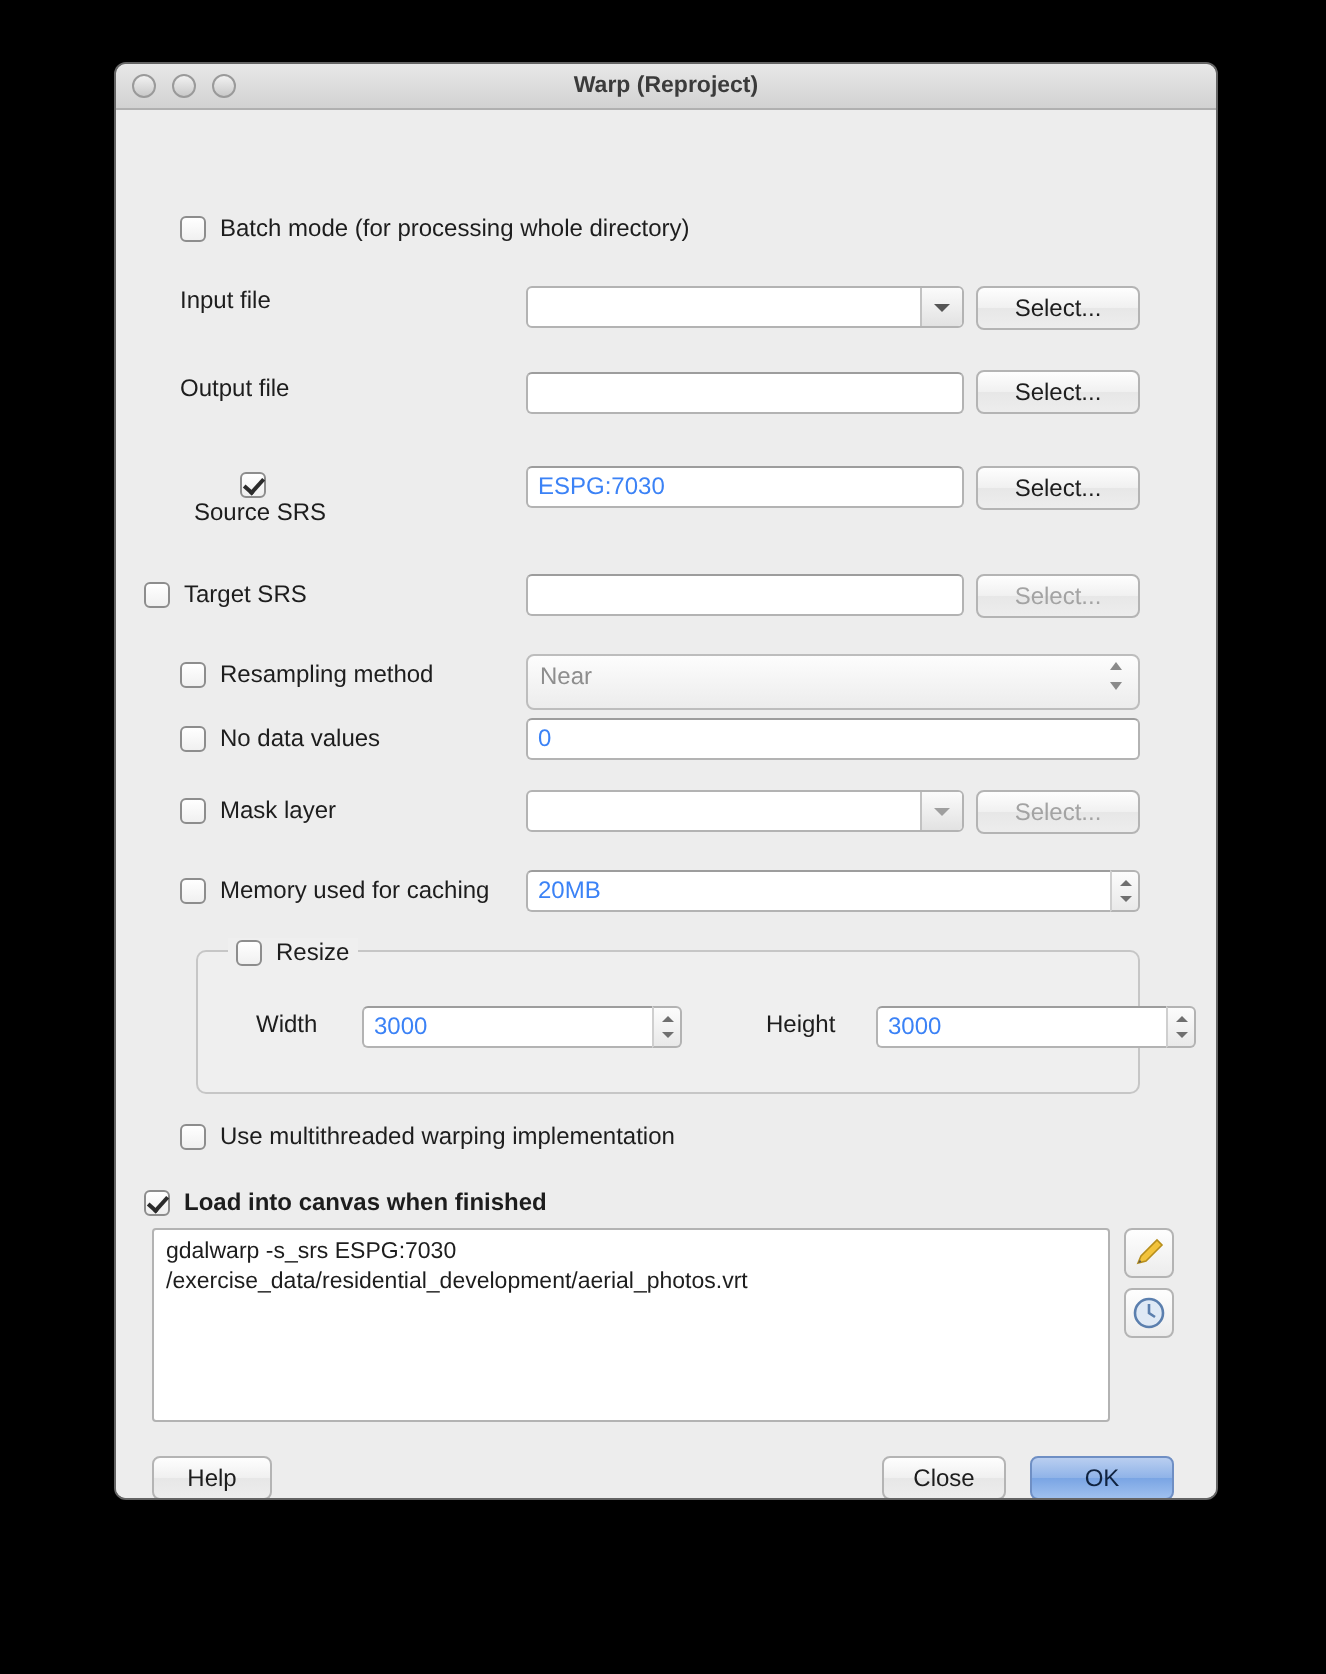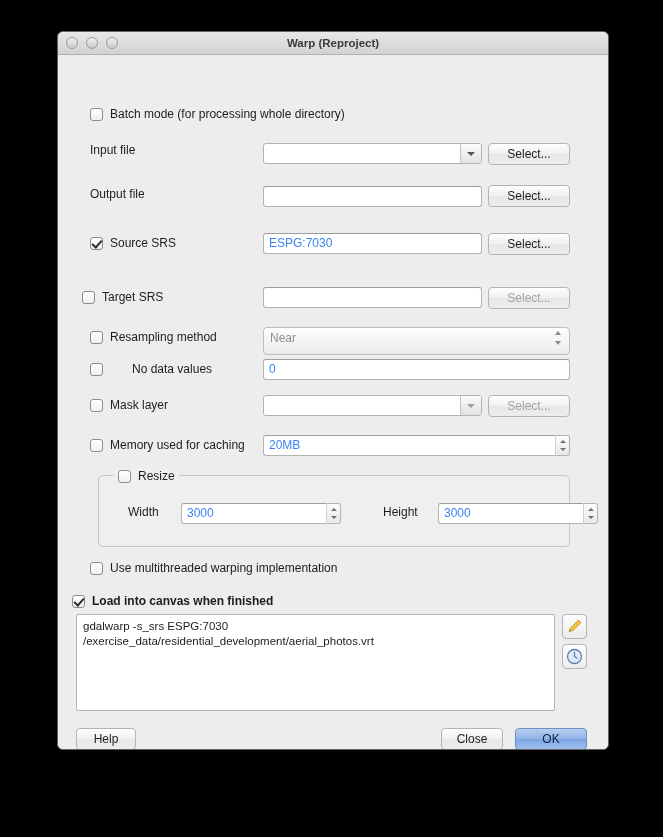--- a/index.html
+++ b/index.html
@@ -312,44 +312,44 @@
       <span class="arrowbtn"></span>
     </div>
     <div class="btn" style="position:absolute; left:430px; top:88px; width:82px;">Select...</div>
 
     <div class="row" style="left:32px; top:132px;">
       <label class="txt">Output file</label>
     </div>
     <div class="input" style="position:absolute; left:205px; top:131px; width:219px;"></div>
     <div class="btn" style="position:absolute; left:430px; top:130px; width:82px;">Select...</div>
 
-    <div class="row" style="left:32px; top:181px;">
+    <div class="row" style="left:32px; top:181px;flex-direction:column;">
       <span class="cb checked"></span>
       <span class="cb-label">Source SRS</span>
     </div>
     <div class="input" style="position:absolute; left:205px; top:178px; width:219px;">ESPG:7030</div>
     <div class="btn" style="position:absolute; left:430px; top:178px; width:82px;">Select...</div>
 
-    <div class="row" style="left:24px; top:235px;align-items:center;">
+    <div class="row" style="left:14px; top:235px;align-items:center;">
       <span class="cb"></span>
       <span class="cb-label">Target SRS</span>
     </div>
     <div class="input disabled" style="position:absolute; left:205px; top:232px; width:219px;"></div>
     <div class="btn disabled" style="position:absolute; left:430px; top:232px; width:82px;">Select...</div>
 
     <div class="row" style="left:32px; top:275px;">
       <span class="cb"></span>
       <span class="cb-label">Resampling method</span>
     </div>
     <div class="popup" style="position:absolute; left:205px; top:272px; width:307px;">
       <span>Near</span>
       <span class="updown"></span>
     </div>
 
-    <div class="row" style="left:32px; top:307px;gap:22px;">
+    <div class="row" style="left:32px; top:307px;">
       <span class="cb"></span>
       <span class="cb-label">No data values</span>
     </div>
     <div class="input" style="position:absolute; left:205px; top:304px; width:307px;">0</div>
 
     <div class="row" style="left:32px; top:343px;align-items:flex-end;">
       <span class="cb"></span>
       <span class="cb-label">Mask layer</span>
     </div>
     <div class="combo disabled" style="position:absolute; left:205px; top:340px; width:219px;">

